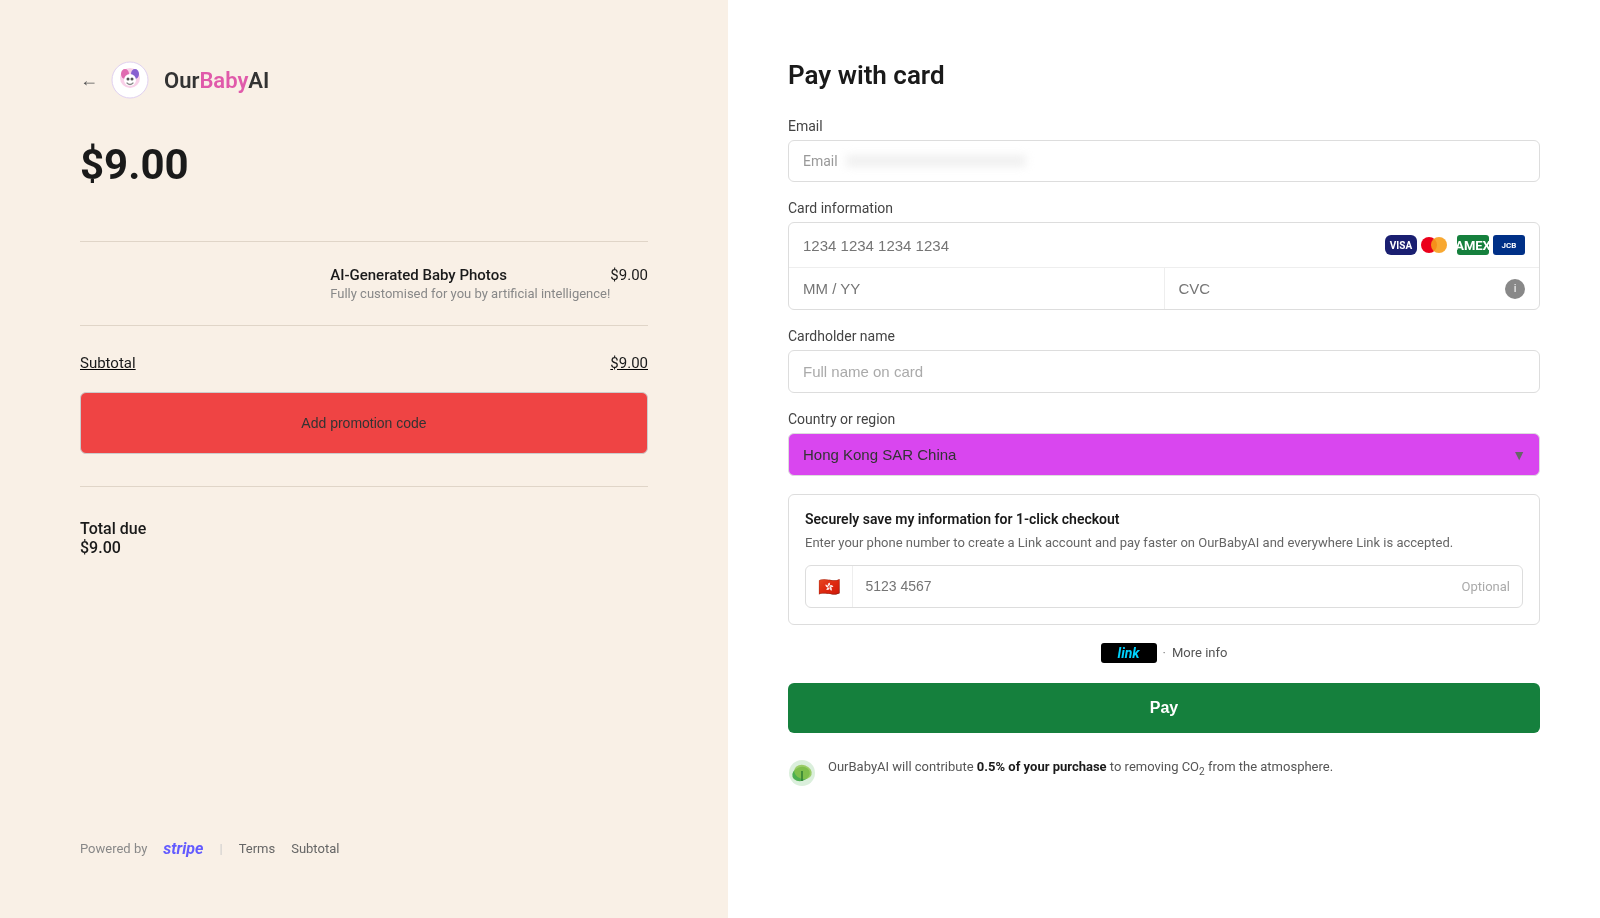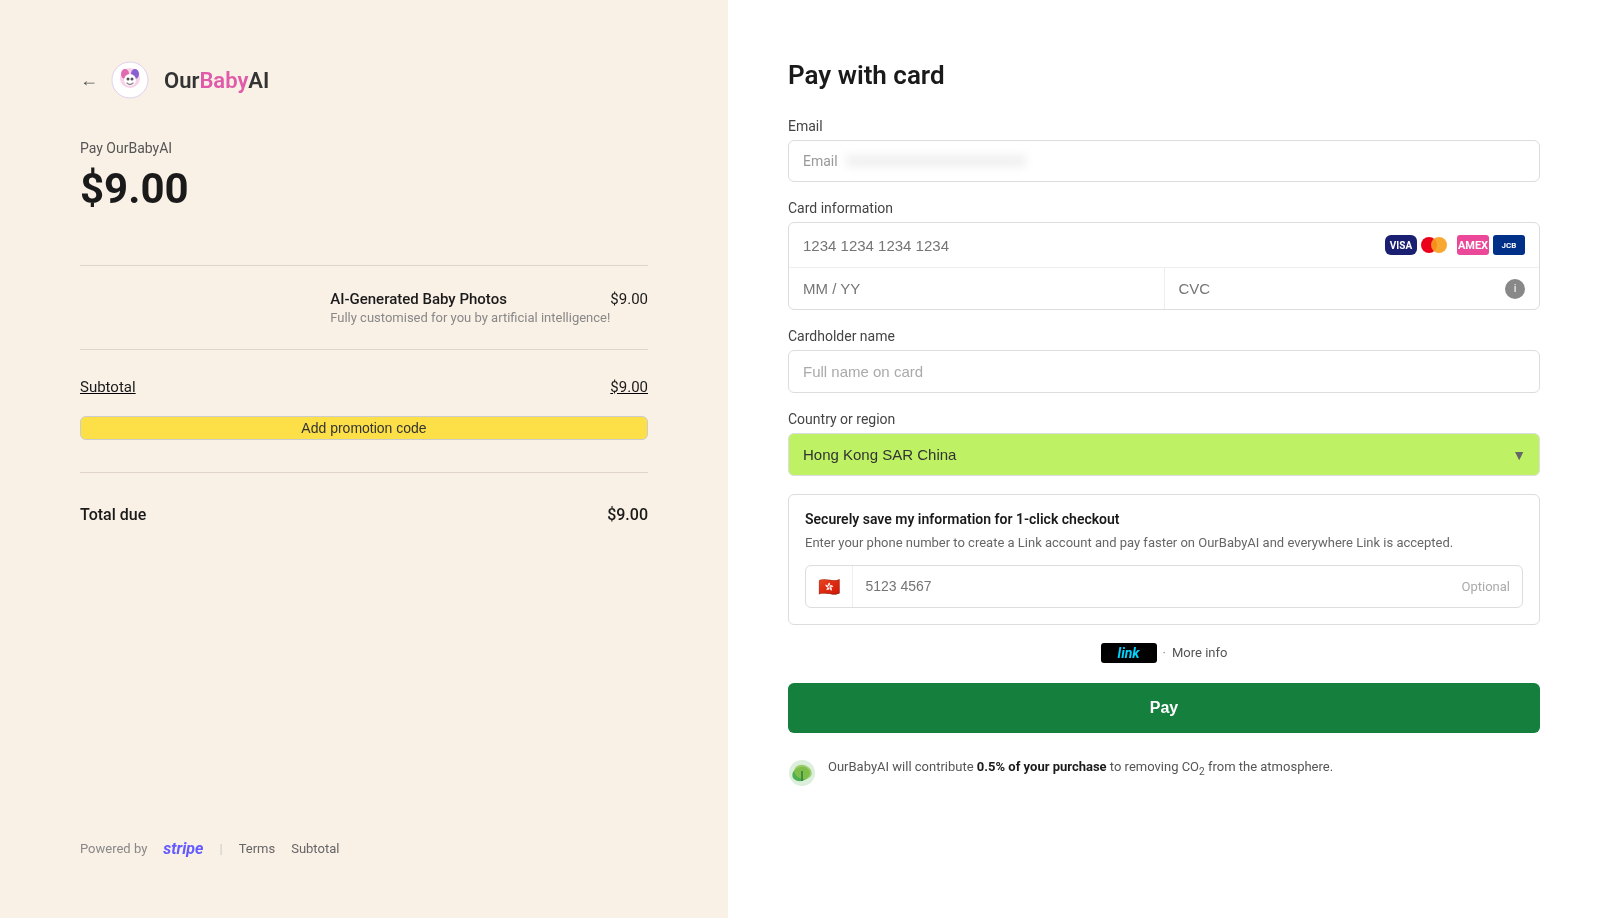--- a/index.html
+++ b/index.html
@@ -105,33 +105,34 @@
     }
 
     .subtotal-price {
       font-size: 15px;
       color: #1a1a1a;
     }
 
     .promo-btn {
       display: inline-block;
       border: 1px solid #ccc;
-      background: #fde047;
-      padding: 3px 18px;
+      background: #ef4444;
+      padding: 22px 18px;
       font-size: 14px;
       color: #333;
       cursor: pointer;
       border-radius: 6px;
       margin: 8px 0 16px;
     }
 
     .total-row {
       display: flex;
       justify-content: space-between;
       padding: 16px 0;
+      flex-direction: column;
     }
 
     .total-label {
       font-size: 16px;
       color: #1a1a1a;
       font-weight: 500;
     }
 
     .total-price {
       font-size: 16px;
@@ -254,21 +255,21 @@
       border-radius: 3px;
       display: flex;
       align-items: center;
       justify-content: center;
       font-size: 8px;
       font-weight: 700;
       color: #fff;
     }
 
     .visa-icon { background: #1a1f71; font-size: 10px; border-radius: 6px; }
-    .amex-icon { background: #ec4899; font-size: 11px; }
+    .amex-icon { background: #15803d; font-size: 13px; }
     .jcb-icon { background: #003087; font-size: 8px; }
 
     .card-bottom-row {
       display: flex;
     }
 
     .expiry-input {
       flex: 1;
       border: none;
       border-right: 1px solid #eee;
@@ -312,21 +313,21 @@
       position: relative;
     }
 
     .country-select {
       width: 100%;
       border: 1px solid #ddd;
       border-radius: 6px;
       padding: 12px 40px 12px 14px;
       font-size: 15px;
       color: #333;
-      background: #bef264;
+      background: #d946ef;
       appearance: none;
       cursor: pointer;
       outline: none;
     }
 
     .select-chevron {
       position: absolute;
       right: 14px;
       top: 50%;
       transform: translateY(-50%);
@@ -470,21 +471,20 @@
       <circle cx="20" cy="20" r="6" fill="#fff"></circle>
       <circle cx="18" cy="19" r="1.5" fill="#555"></circle>
       <circle cx="22" cy="19" r="1.5" fill="#555"></circle>
       <path d="M17 23 Q20 26 23 23" stroke="#888" stroke-width="1.2" fill="none" stroke-linecap="round"></path>
     </svg>
     <span class="logo-text">
       <span class="our">Our</span><span class="baby">Baby</span><span class="ai">AI</span>
     </span>
   </div>
 
-  <div class="pay-label">Pay OurBabyAI</div>
   <div class="amount">$9.00</div>
 
   <hr class="divider">
 
   <div class="line-item">
     <div>
       <div class="line-item-label">AI-Generated Baby Photos</div>
       <div class="line-item-sublabel">Fully customised for you by artificial intelligence!</div>
     </div>
     <div class="line-item-price">$9.00</div>

